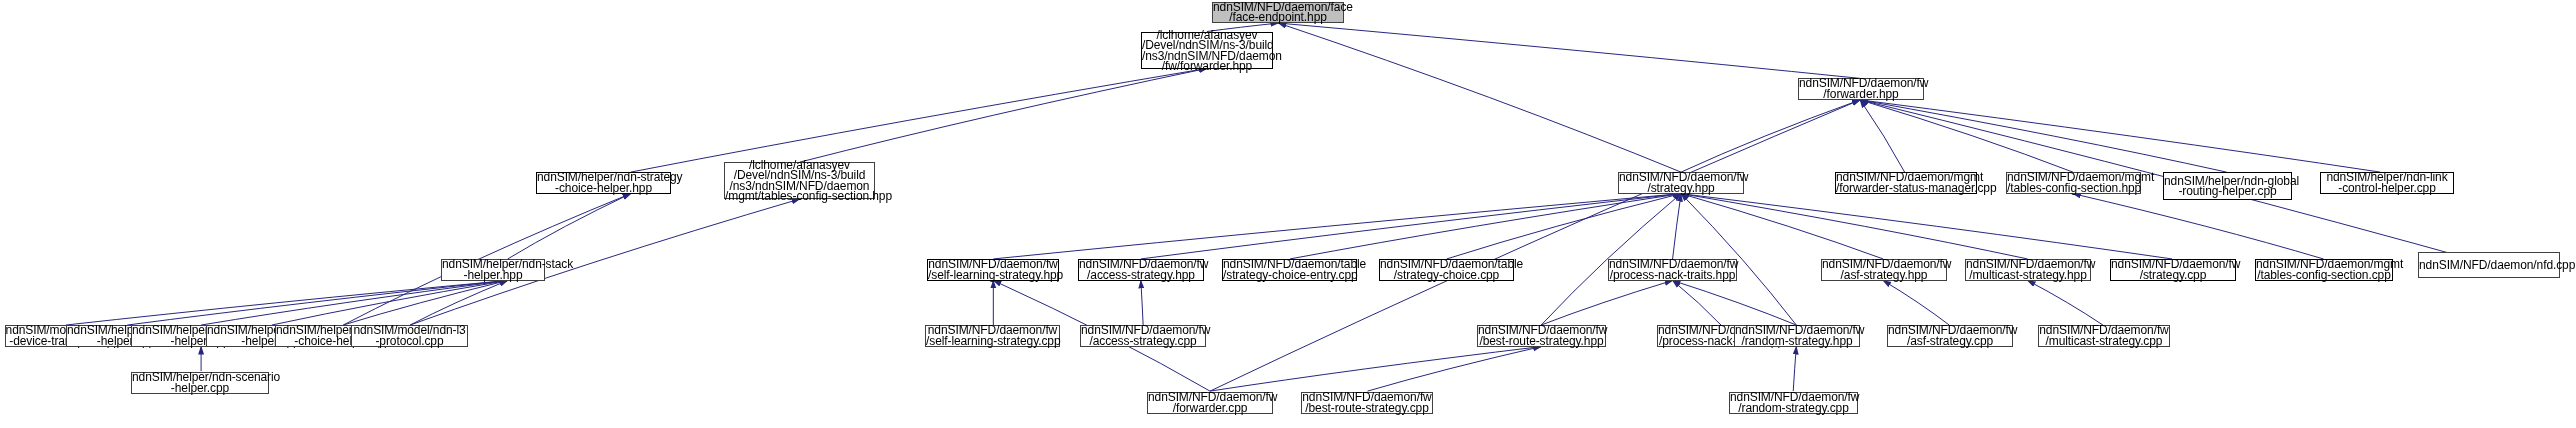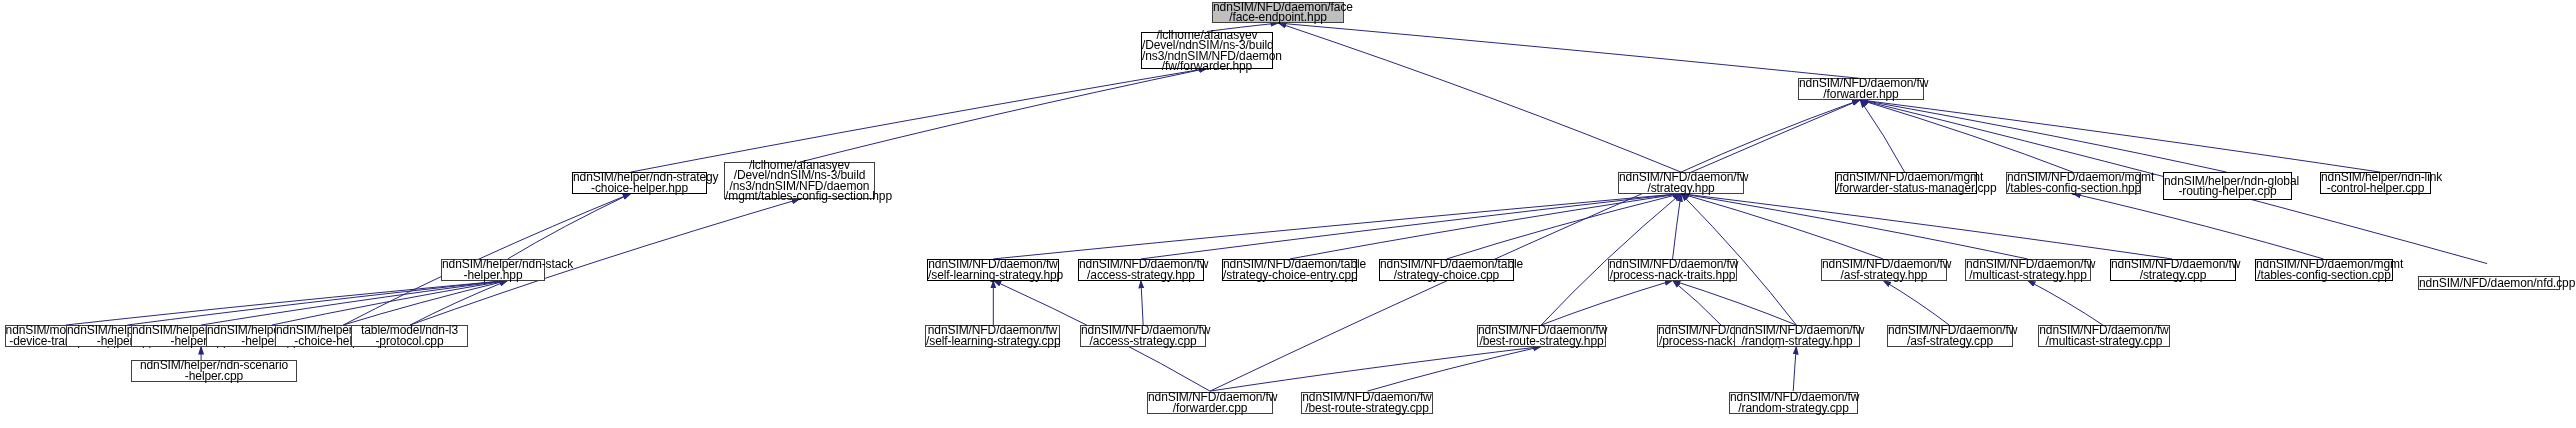--- a/index.html
+++ b/index.html
@@ -105,35 +105,35 @@
   </svg>
   <div id="nodes-layer">
       <div class="node root" style="left: 1212px; top: 1.5px; width: 132px; height: 21.5px;"><span>ndnSIM/NFD/daemon/face
 /face-endpoint.hpp</span></div>
       <div class="node" style="left: 1141px; top: 32px; width: 132px; height: 37px;"><span>/lclhome/afanasyev
 /Devel/ndnSIM/ns-3/build
 /ns3/ndnSIM/NFD/daemon
 /fw/forwarder.hpp</span></div>
       <div class="node thick" style="left: 1798px; top: 78px; width: 126px; height: 21.5px;"><span>ndnSIM/NFD/daemon/fw
 /forwarder.hpp</span></div>
-      <div class="node" style="left: 536px; top: 172px; width: 135px; height: 21.5px; margin-left: 36px;"><span>ndnSIM/helper/ndn-strategy
+      <div class="node" style="left: 536px; top: 172px; width: 135px; height: 21.5px;"><span>ndnSIM/helper/ndn-strategy
 -choice-helper.hpp</span></div>
       <div class="node thick" style="left: 724px; top: 162px; width: 151px; height: 37px;"><span>/lclhome/afanasyev
 /Devel/ndnSIM/ns-3/build
 /ns3/ndnSIM/NFD/daemon
 /mgmt/tables-config-section.hpp</span></div>
       <div class="node thick" style="left: 1618px; top: 172px; width: 126px; height: 21.5px;"><span>ndnSIM/NFD/daemon/fw
 /strategy.hpp</span></div>
       <div class="node" style="left: 1835px; top: 172px; width: 142px; height: 21.5px;"><span>ndnSIM/NFD/daemon/mgmt
 /forwarder-status-manager.cpp</span></div>
       <div class="node thick" style="left: 2006px; top: 172px; width: 135px; height: 21.5px;"><span>ndnSIM/NFD/daemon/mgmt
 /tables-config-section.hpp</span></div>
       <div class="node" style="left: 2163px; top: 172px; width: 129px; height: 28px;"><span>ndnSIM/helper/ndn-global
 -routing-helper.cpp</span></div>
-      <div class="node" style="left: 2320px; top: 172px; width: 111px; height: 21.5px;"><span>ndnSIM/helper/ndn-link
+      <div class="node" style="left: 2320px; top: 172px; width: 134px; height: 21.5px;"><span>ndnSIM/helper/ndn-link
 -control-helper.cpp</span></div>
       <div class="node thick" style="left: 441px; top: 259px; width: 104px; height: 21.5px;"><span>ndnSIM/helper/ndn-stack
 -helper.hpp</span></div>
       <div class="node" style="left: 927px; top: 259px; width: 132px; height: 21.5px;"><span>ndnSIM/NFD/daemon/fw
 /self-learning-strategy.hpp</span></div>
       <div class="node" style="left: 1078px; top: 259px; width: 126px; height: 21.5px;"><span>ndnSIM/NFD/daemon/fw
 /access-strategy.hpp</span></div>
       <div class="node" style="left: 1222px; top: 259px; width: 135px; height: 21.5px;"><span>ndnSIM/NFD/daemon/table
 /strategy-choice-entry.cpp</span></div>
       <div class="node" style="left: 1379px; top: 259px; width: 135px; height: 21.5px;"><span>ndnSIM/NFD/daemon/table
@@ -141,48 +141,48 @@
       <div class="node thick" style="left: 1608px; top: 259px; width: 129px; height: 21.5px;"><span>ndnSIM/NFD/daemon/fw
 /process-nack-traits.hpp</span></div>
       <div class="node thick" style="left: 1821px; top: 259px; width: 126px; height: 21.5px;"><span>ndnSIM/NFD/daemon/fw
 /asf-strategy.hpp</span></div>
       <div class="node thick" style="left: 1965px; top: 259px; width: 126px; height: 21.5px;"><span>ndnSIM/NFD/daemon/fw
 /multicast-strategy.hpp</span></div>
       <div class="node" style="left: 2110px; top: 259px; width: 126px; height: 21.5px;"><span>ndnSIM/NFD/daemon/fw
 /strategy.cpp</span></div>
       <div class="node" style="left: 2255px; top: 259px; width: 138px; height: 21.5px;"><span>ndnSIM/NFD/daemon/mgmt
 /tables-config-section.cpp</span></div>
-      <div class="node thick" style="left: 2418px; top: 276px; width: 142px; height: 14px;"><span>ndnSIM/NFD/daemon/nfd.cpp</span></div>
+      <div class="node thick" style="left: 2418px; top: 252px; width: 142px; height: 26px;"><span>ndnSIM/NFD/daemon/nfd.cpp</span></div>
       <div class="node thick" style="left: 4.6px; top: 325px; width: 120px; height: 21.5px;"><span>ndnSIM/model/ndn-net
 -device-transport.cpp</span></div>
       <div class="node thick" style="left: 66px; top: 325px; width: 120px; height: 21.5px;"><span>ndnSIM/helper/ndn-app
 -helper.cpp</span></div>
       <div class="node thick" style="left: 131px; top: 325px; width: 138px; height: 21.5px;"><span>ndnSIM/helper/ndn-scenario
 -helper.hpp</span></div>
       <div class="node thick" style="left: 206px; top: 325px; width: 129px; height: 21.5px;"><span>ndnSIM/helper/ndn-stack
 -helper.cpp</span></div>
       <div class="node thick" style="left: 275px; top: 325px; width: 135px; height: 21.5px;"><span>ndnSIM/helper/ndn-strategy
 -choice-helper.cpp</span></div>
-      <div class="node thick" style="left: 351px; top: 325px; width: 117px; height: 21.5px;"><span>table/model/ndn-l3
+      <div class="node thick" style="left: 351px; top: 325px; width: 117px; height: 21.5px;"><span>ndnSIM/model/ndn-l3
 -protocol.cpp</span></div>
       <div class="node thick" style="left: 925px; top: 325px; width: 135px; height: 21.5px;"><span>ndnSIM/NFD/daemon/fw
 /self-learning-strategy.cpp</span></div>
       <div class="node thick" style="left: 1080px; top: 325px; width: 126px; height: 21.5px;"><span>ndnSIM/NFD/daemon/fw
 /access-strategy.cpp</span></div>
       <div class="node thick" style="left: 1477px; top: 325px; width: 129px; height: 21.5px;"><span>ndnSIM/NFD/daemon/fw
 /best-route-strategy.hpp</span></div>
       <div class="node thick" style="left: 1657px; top: 325px; width: 129px; height: 21.5px;"><span>ndnSIM/NFD/daemon/fw
 /process-nack-traits.cpp</span></div>
       <div class="node thick" style="left: 1734px; top: 325px; width: 126px; height: 21.5px;"><span>ndnSIM/NFD/daemon/fw
 /random-strategy.hpp</span></div>
       <div class="node thick" style="left: 1887px; top: 325px; width: 126px; height: 21.5px;"><span>ndnSIM/NFD/daemon/fw
 /asf-strategy.cpp</span></div>
       <div class="node thick" style="left: 2038px; top: 325px; width: 132px; height: 21.5px;"><span>ndnSIM/NFD/daemon/fw
 /multicast-strategy.cpp</span></div>
-      <div class="node thick" style="left: 131px; top: 360px; width: 166px; height: 21.5px;"><span>ndnSIM/helper/ndn-scenario
+      <div class="node thick" style="left: 131px; top: 372px; width: 138px; height: 21.5px;"><span>ndnSIM/helper/ndn-scenario
 -helper.cpp</span></div>
       <div class="node thick" style="left: 1147px; top: 392px; width: 126px; height: 21.5px;"><span>ndnSIM/NFD/daemon/fw
 /forwarder.cpp</span></div>
       <div class="node thick" style="left: 1301px; top: 392px; width: 132px; height: 21.5px;"><span>ndnSIM/NFD/daemon/fw
 /best-route-strategy.cpp</span></div>
       <div class="node thick" style="left: 1729px; top: 392px; width: 129px; height: 21.5px;"><span>ndnSIM/NFD/daemon/fw
 /random-strategy.cpp</span></div>
     </div>
 </div>
 

